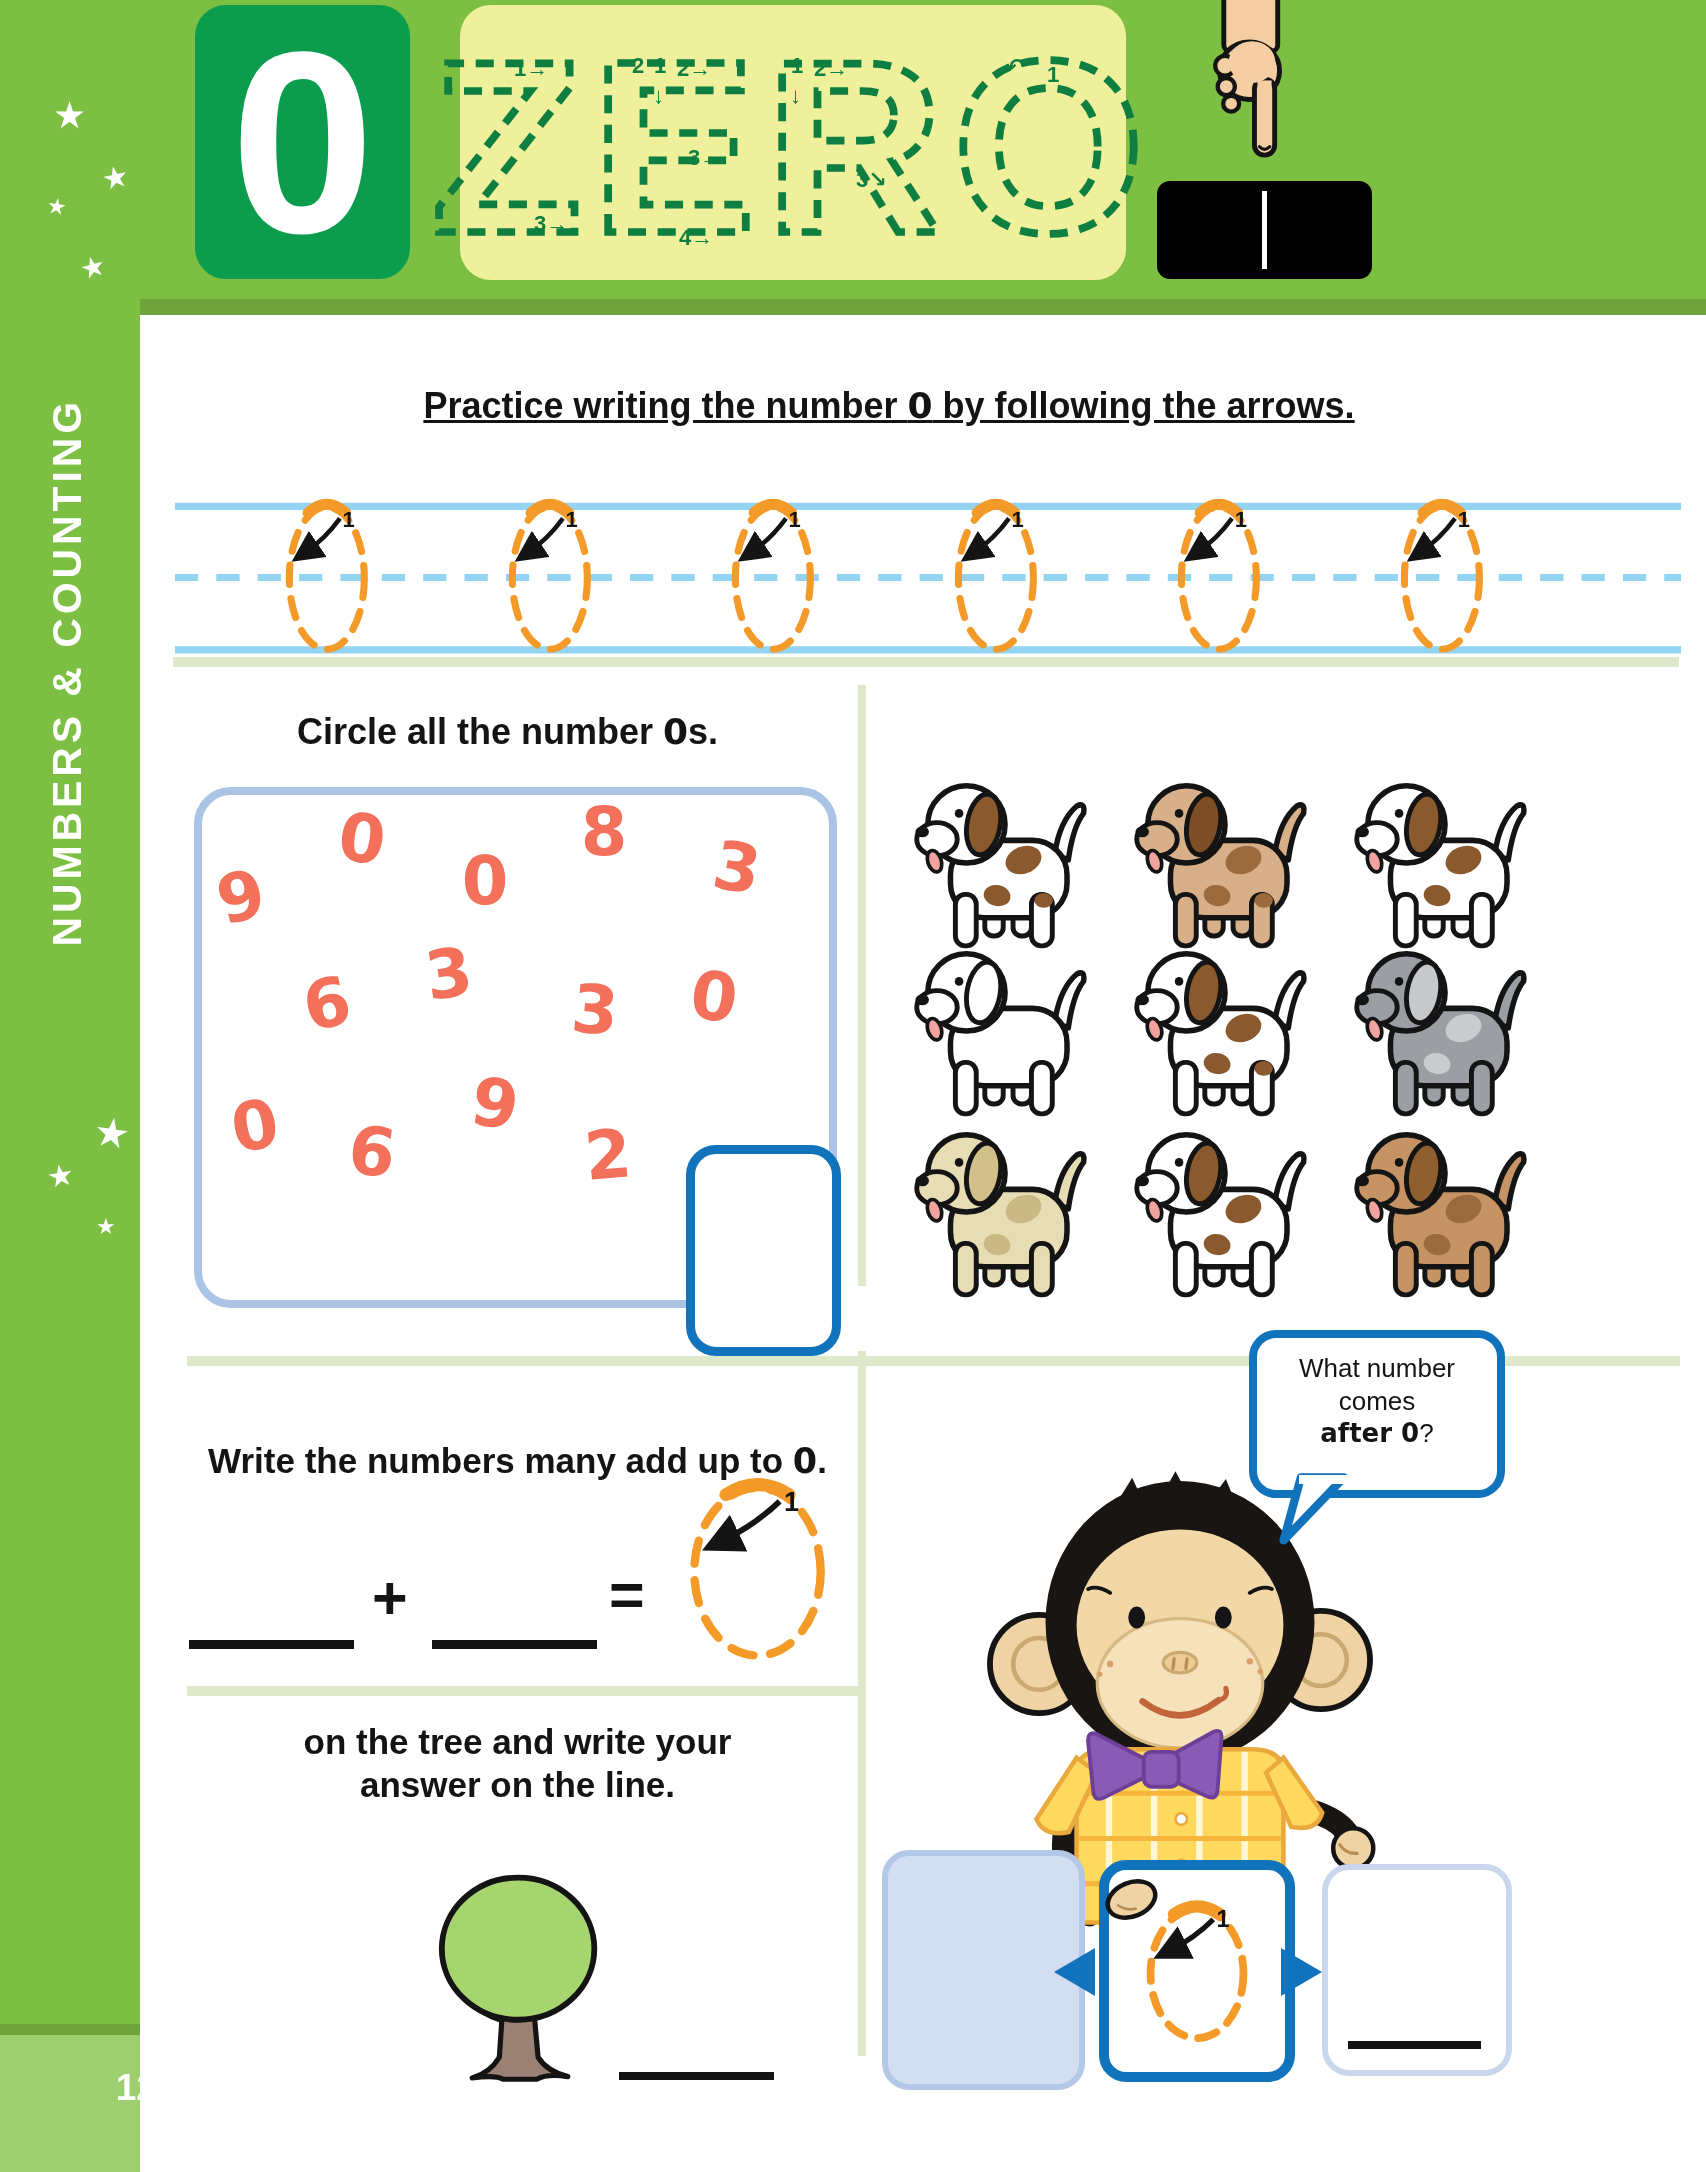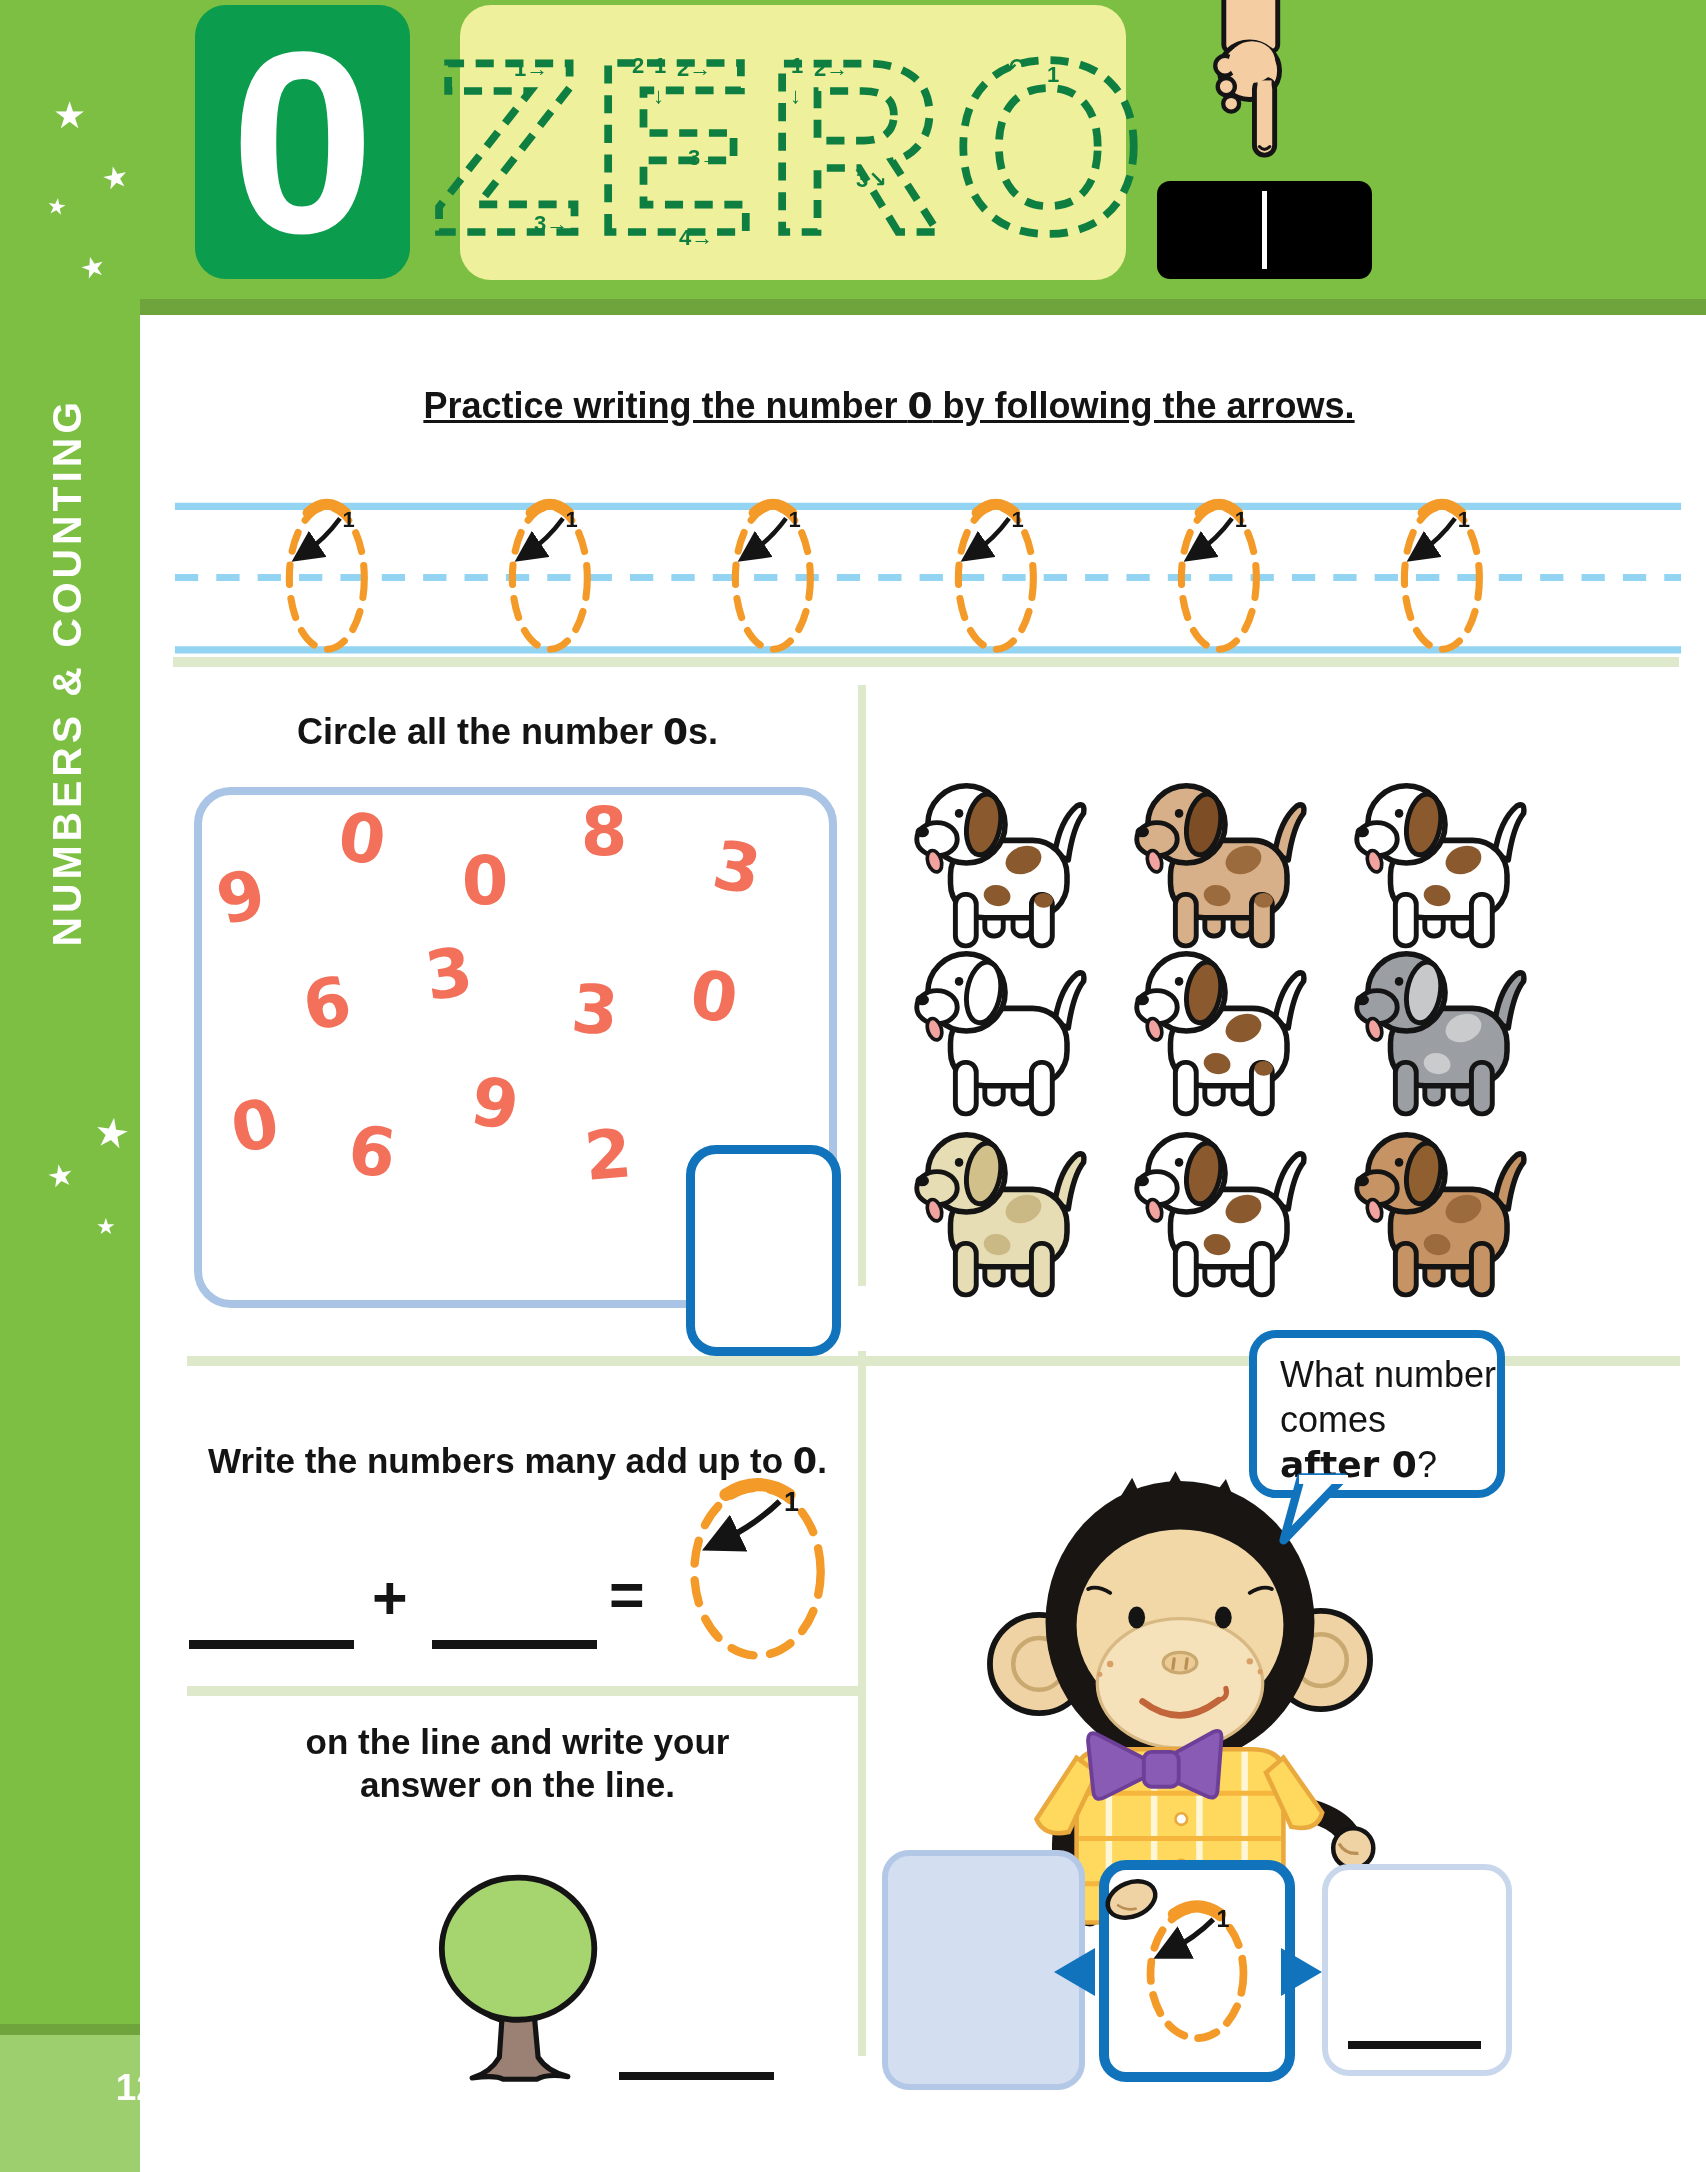--- a/index.html
+++ b/index.html
@@ -43,21 +43,21 @@
   .num{position:absolute;color:var(--number-coral);font-weight:bold;font-size:67px;
        transform:translate(-50%,-50%);z-index:1;font-family:"DejaVu Sans","Liberation Sans",sans-serif;}
   .ansbox{left:686px;top:1145px;width:137px;height:193px;border:9px solid var(--accent-blue);
           border-radius:30px;background:#fff;z-index:2;}
   
   .blank{background:var(--ink);height:9px;}
   .opsym{position:absolute;color:var(--ink);font-weight:bold;font-size:61px;}
   
   .bubble{left:1249px;top:1330px;width:240px;height:138px;border:8.4px solid var(--accent-blue);
           border-radius:27px;background:#fff;z-index:4;padding-top:14.2px;}
-  .bubble div{font-size:36px;color:var(--ink);font-weight:normal;line-height:1.25;padding-left:23px;}
+  .bubble div{font-size:26px;color:var(--ink);font-weight:normal;text-align:center;line-height:1.25;}
   .tailpatch{left:1299px;top:1475px;width:49px;height:9px;background:#fff;z-index:6;}
   
   .card{border-radius:27px;z-index:2;}
   .card-left{left:882px;top:1850px;width:191px;height:228px;background:var(--card-fill);
              border:6.5px solid var(--card-border);}
   .card-mid{left:1099px;top:1860px;width:176px;height:202px;background:#fff;
             border:10.3px solid var(--accent-blue);}
   .card-right{left:1322px;top:1864px;width:178px;height:200px;background:#fff;
               border:6.5px solid var(--card-border-light);}
   .tri{position:absolute;width:0;height:0;z-index:2;}
@@ -368,21 +368,21 @@
       <path d="M0,0 L7,3.5 L0,7 Z" fill="#141414"></path>
         </marker>
       </defs>
     <ellipse cx="114" cy="150" rx="98" ry="130" fill="none" stroke="#f49a28" stroke-width="13" stroke-dasharray="36 26" stroke-linecap="round"></ellipse>
     <path d="M 65 30.39999999999999 Q 114 -0.799999999999983 163 30.39999999999999" fill="none" stroke="#f49a28" stroke-width="20.150000000000002" stroke-linecap="round"></path>
     <path d="M 148.3 40.8 Q 109.1 78.5 57.160000000000004 103.2" fill="none" stroke="#141414" stroke-width="9" marker-end="url(#ahm)"></path>
     <text x="155.16" y="56.400000000000006" font-size="42" font-weight="bold" fill="#141414" font-family="Liberation Sans, sans-serif">1</text>
     </svg>
 
   <div class="abs txt" style="left:220px;top:1721px;width:595px;font-size:35px;line-height:1.22;" id="appleLines">
-      <div>on the line and write your</div>
+      <div>on the tree and write your</div>
       <div>answer on the line.</div>
     </div>
   <svg class="abs" style="left:436px;top:1871px;" width="168" height="220" viewBox="0 0 260 340">
     <path d="M104,200 L98,288 Q84,312 56,320 Q92,315 104,322 L156,322 Q172,313 204,318 Q172,310 158,288 L150,200 Z" fill="#9a8174" stroke="#141414" stroke-width="8" stroke-linejoin="round"></path>
     <path d="M100,230 Q72,222 60,202" stroke="#141414" stroke-width="9" fill="none"></path>
     <path d="M152,228 Q176,220 186,202" stroke="#141414" stroke-width="9" fill="none"></path>
     <ellipse cx="127" cy="120" rx="118" ry="110" fill="#a6d56f" stroke="#141414" stroke-width="9"></ellipse>
   </svg>
   <div class="abs blank" style="left:619px;top:2072px;width:155px;height:8.4px;"></div>
 

